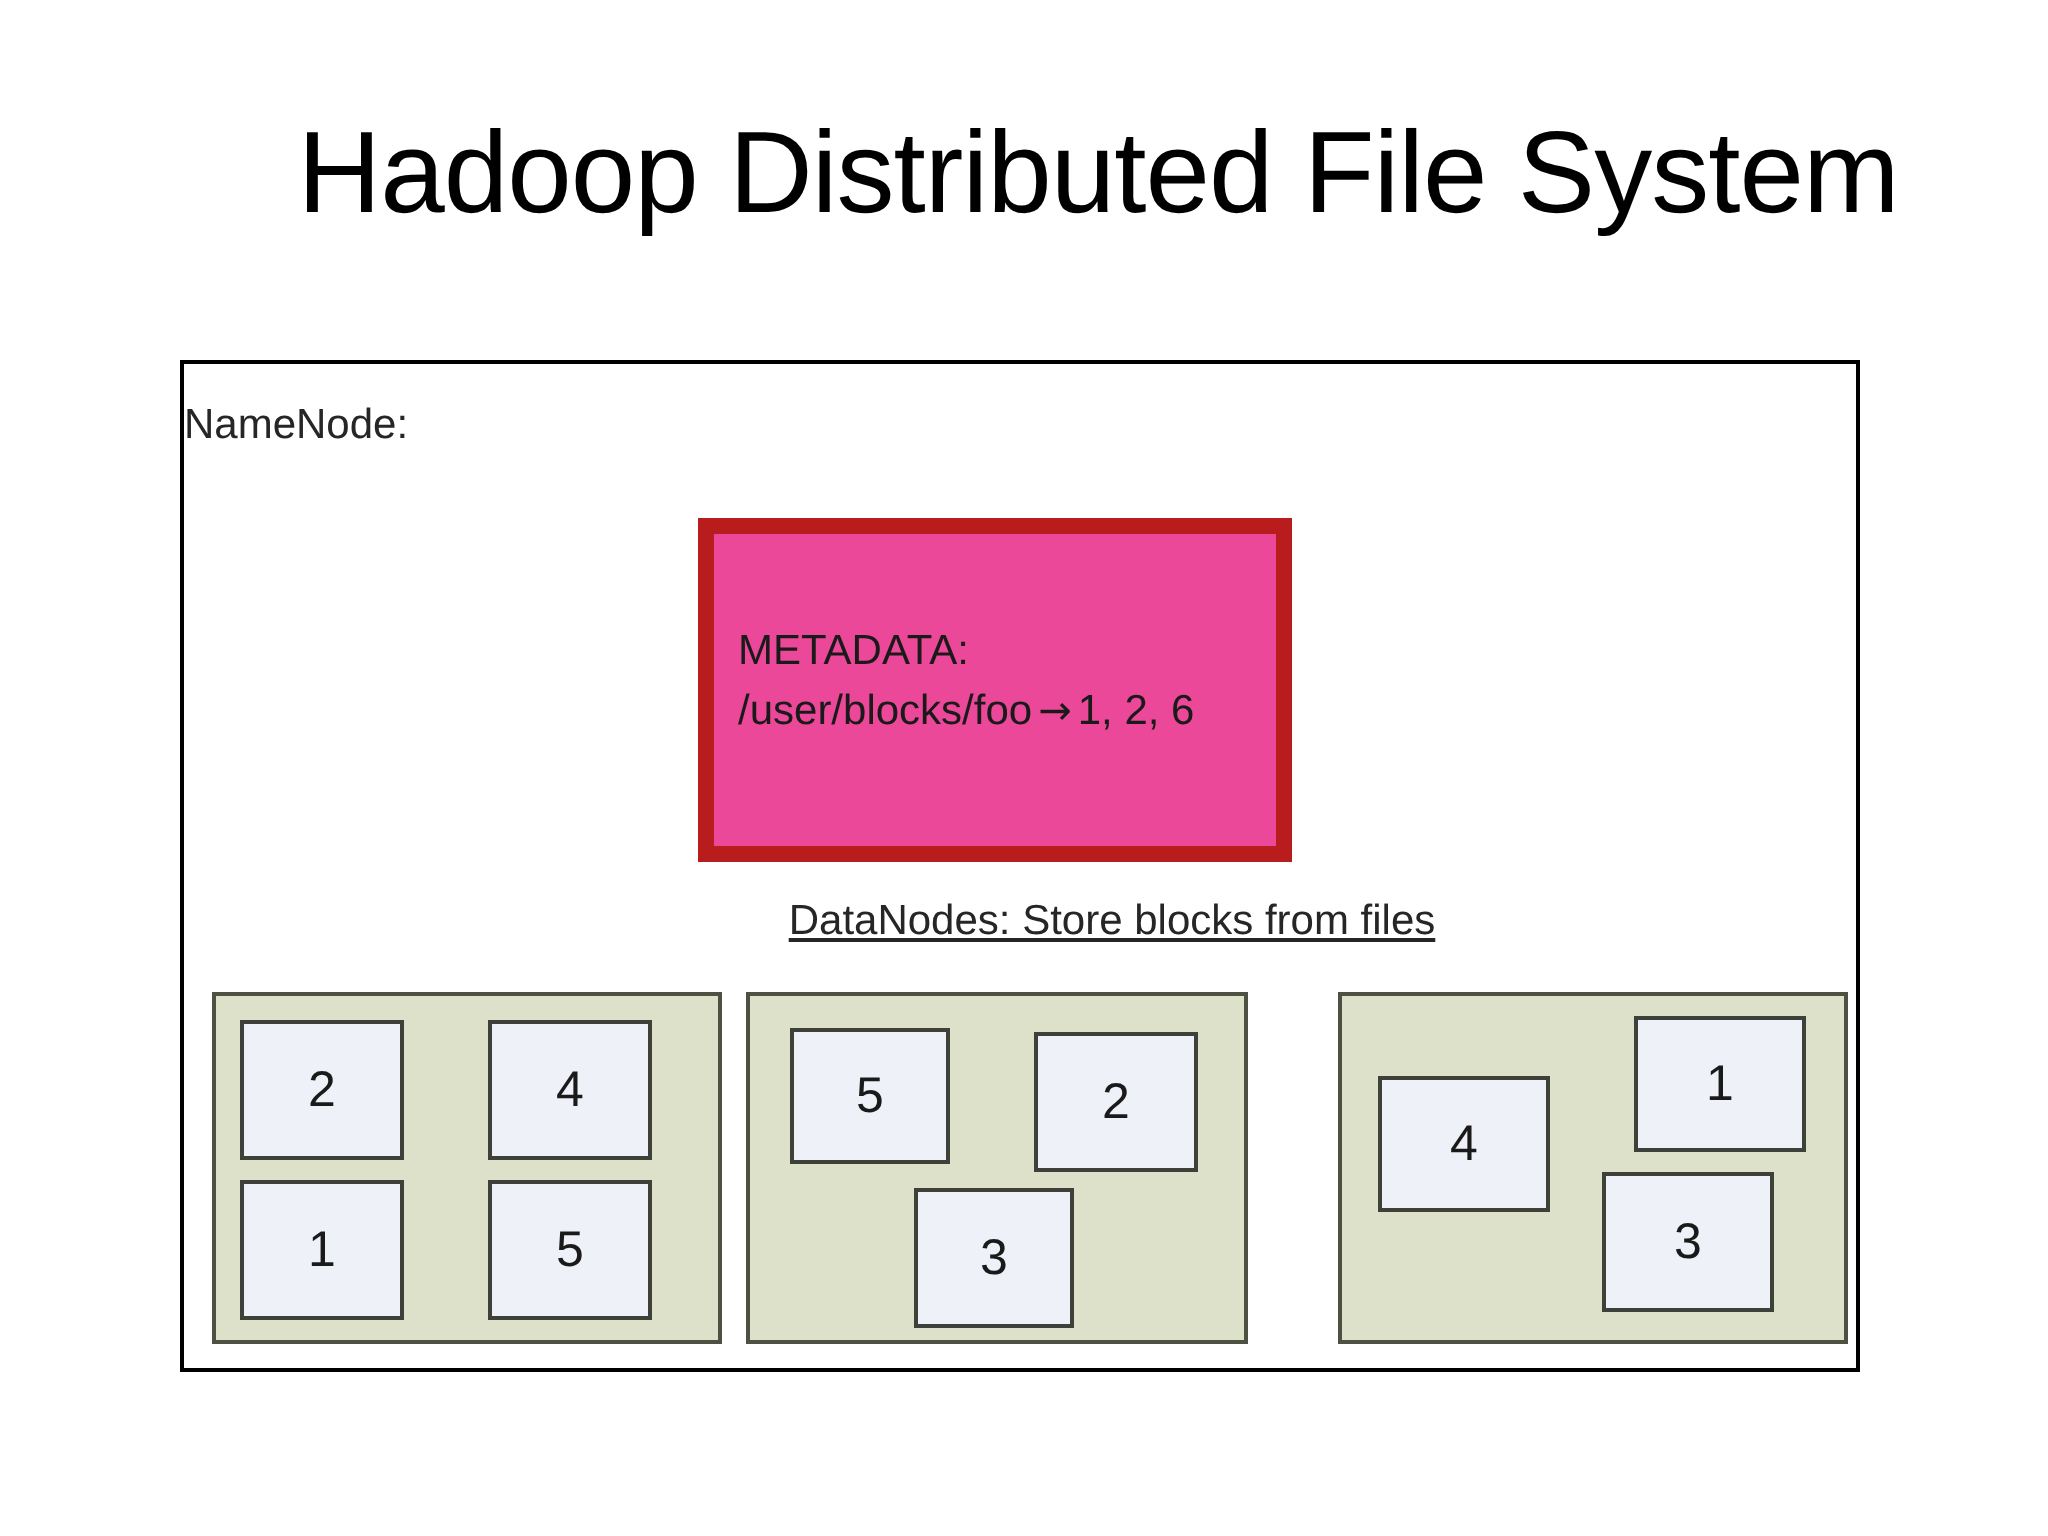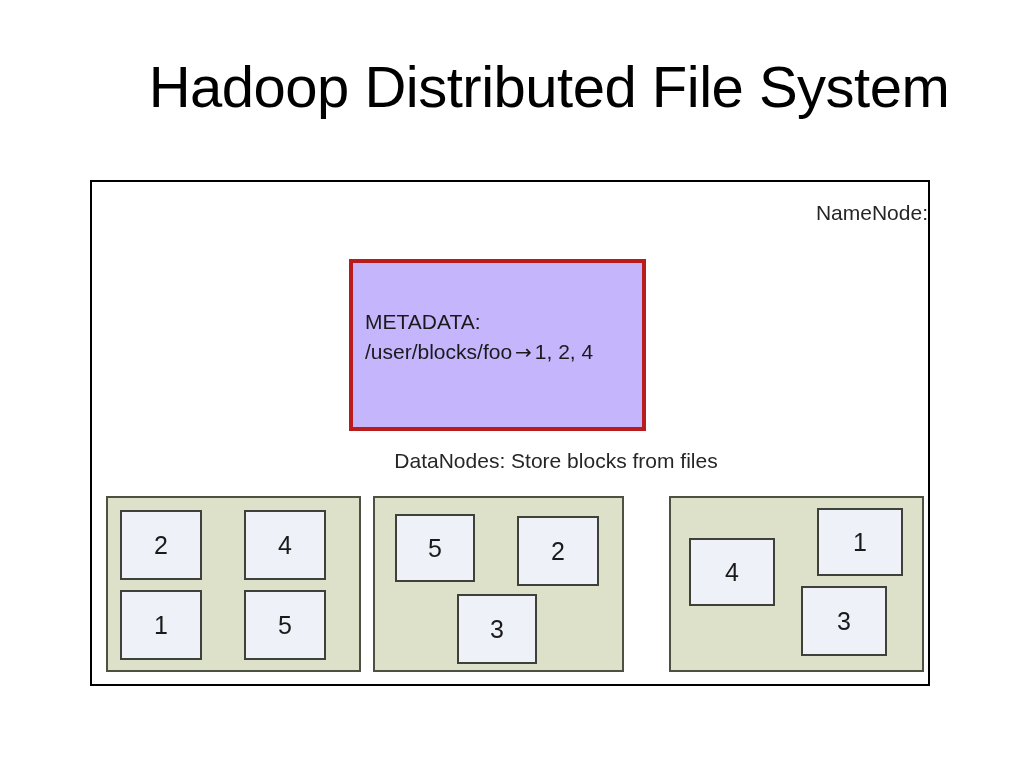--- a/index.html
+++ b/index.html
@@ -42,38 +42,38 @@
     background: #ffffff;
     box-sizing: border-box;
   }
 
   
   .namenode-caption {
     position: absolute;
     left: 0;
     top: 18px;
     width: 836px;
-    text-align: right;
+    text-align: left;
     font-size: 21px;
     color: #262626;
     line-height: 1.28;
   }
   .namenode-caption .cap-line {
     display: block;
   }
 
   
   .metadata-box {
     position: absolute;
     left: 257px;
     top: 77px;
     width: 297px;
     height: 172px;
-    background: #c4b5fd;
-    border: 4px solid #b91c1c;
+    background: #ec4899;
+    border: 8px solid #b91c1c;
     box-sizing: border-box;
     padding-left: 16px;
   }
   .metadata-text {
     position: absolute;
     left: 12px;
     top: 44px;
     font-size: 21px;
     color: #1a1a1a;
     line-height: 1.42;
@@ -90,20 +90,21 @@
 
   
   .datanodes-caption {
     position: absolute;
     left: 0;
     top: 267px;
     width: 928px;
     text-align: center;
     font-size: 21px;
     color: #262626;
+    text-decoration: underline;
   }
 
   
   .datanode-rack {
     position: absolute;
     top: 314px;
     height: 176px;
     background: #dde1ca;
     border: 2px solid #4c5142;
     box-sizing: border-box;
@@ -151,21 +152,21 @@
 <div class="diagram-frame">
 
   <div class="namenode-caption">
     <span class="cap-line">NameNode:</span>
   </div>
 
   <div class="metadata-box">
     <div class="metadata-text">
       <span class="md-line">METADATA:</span>
       <span class="md-line">
-        <span>/user/blocks/foo</span><span class="arrow-glyph">→</span><span>1, 2, 4</span>
+        <span>/user/blocks/foo</span><span class="arrow-glyph">→</span><span>1, 2, 6</span>
       </span>
     </div>
   </div>
 
   <div class="datanodes-caption">DataNodes: Store blocks from files</div>
 
   <div class="datanode-rack rack-1">
     <div class="block r1-b1">
         <span class="block-label">2</span>
       </div>

